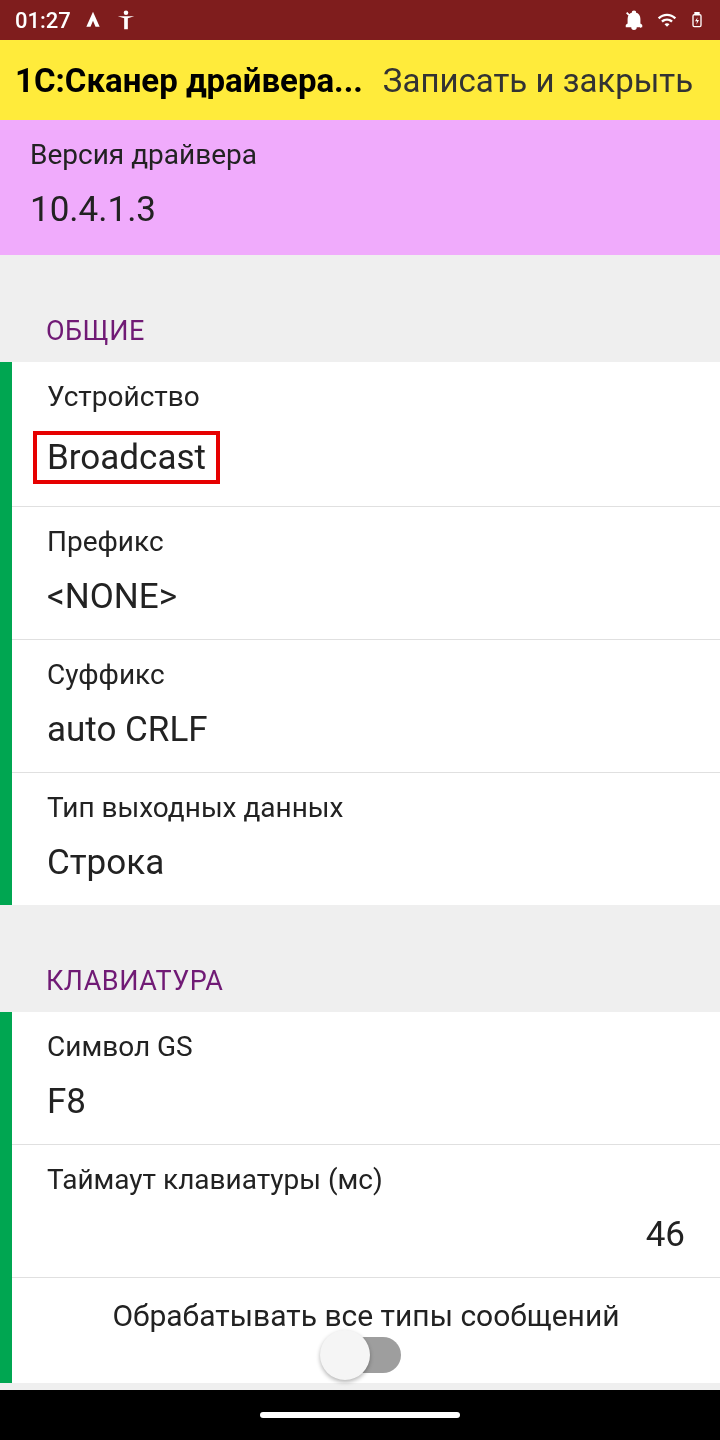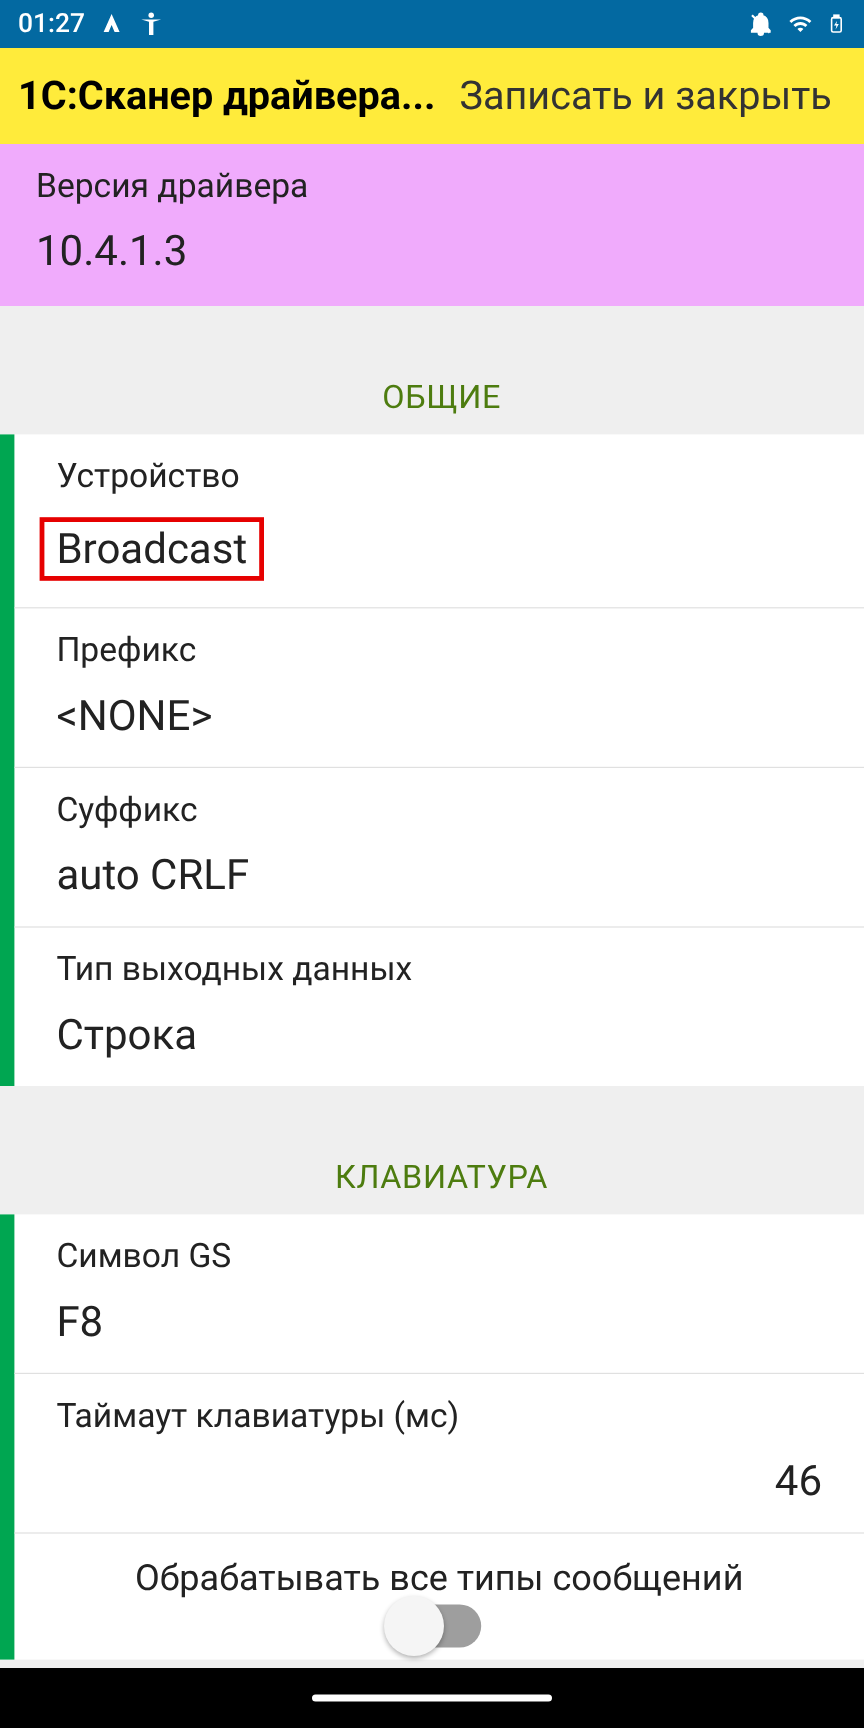--- a/index.html
+++ b/index.html
@@ -11,21 +11,21 @@
     body {
       width: 720px;
       height: 1440px;
       background: #000;
       display: flex;
       flex-direction: column;
       overflow: hidden;
     }
     .status-bar {
       height: 40px;
-      background: #0369a1;
+      background: #7f1d1d;
       color: #fff;
       display: flex;
       align-items: center;
       justify-content: space-between;
       padding: 0 15px;
       font-size: 22px;
       font-weight: 500;
     }
     .status-left {
       display: flex;
@@ -78,23 +78,22 @@
       color: #222;
       margin-bottom: 18px;
     }
     .info-value {
       font-size: 35px;
       color: #222;
     }
     .section-header {
       padding: 60px 30px 15px 46px;
       font-size: 27px;
-      color: #4d7c0f;
+      color: #701a75;
       letter-spacing: 0.5px;
-      text-align: center;
     }
     .section {
       background: #fff;
       border-left: 12px solid #00A651;
     }
     .setting-row {
       padding: 18px 35px 22px;
       border-bottom: 1px solid #e0e0e0;
     }
     .setting-row:last-child {

